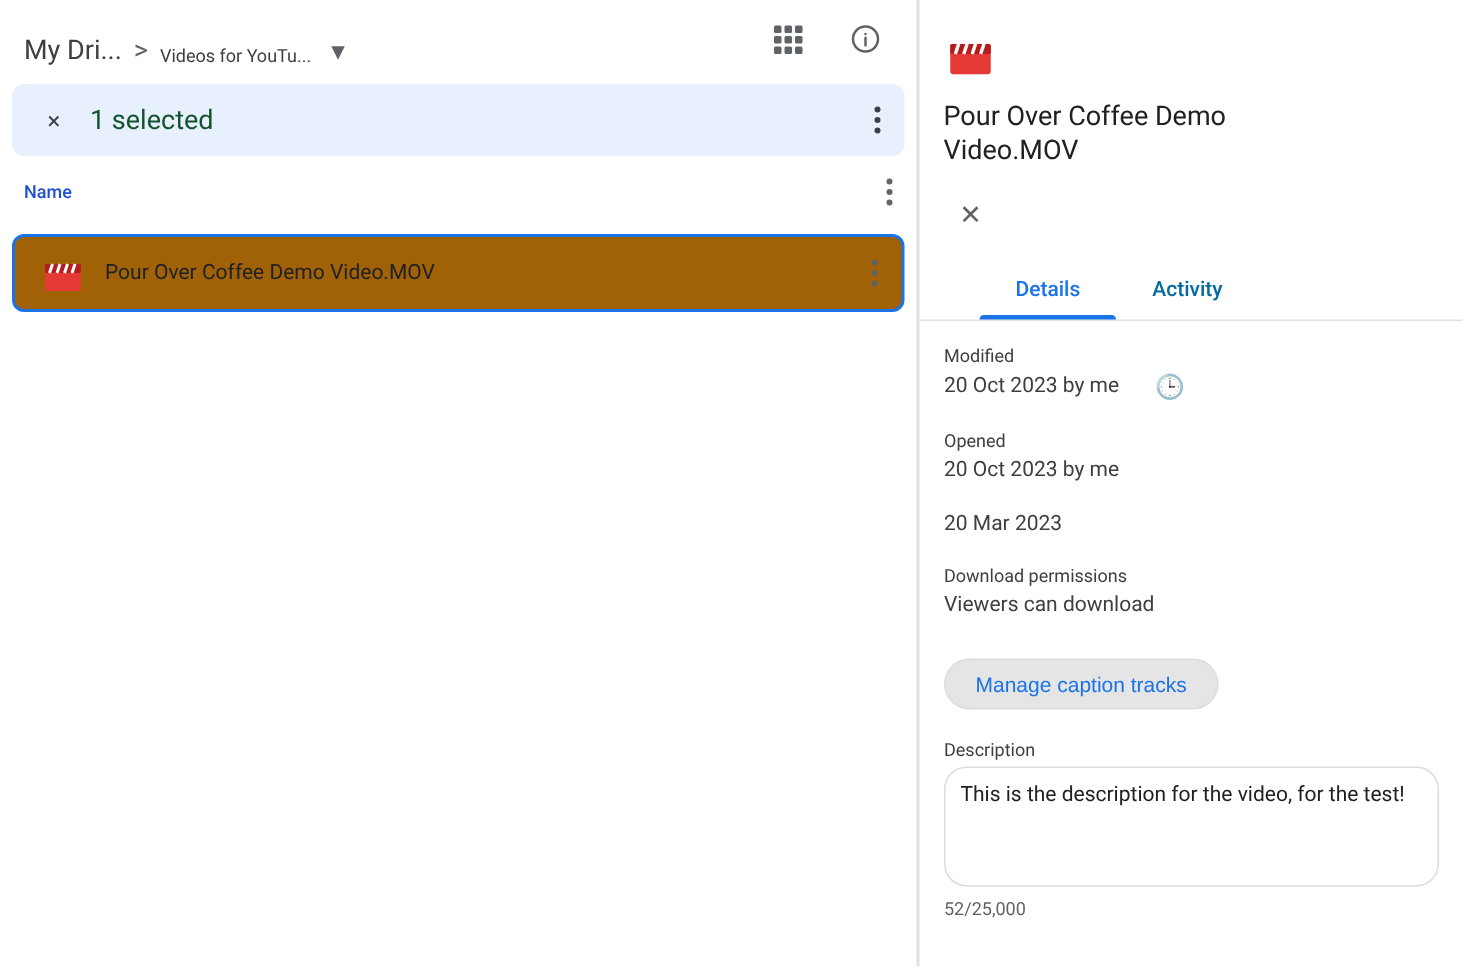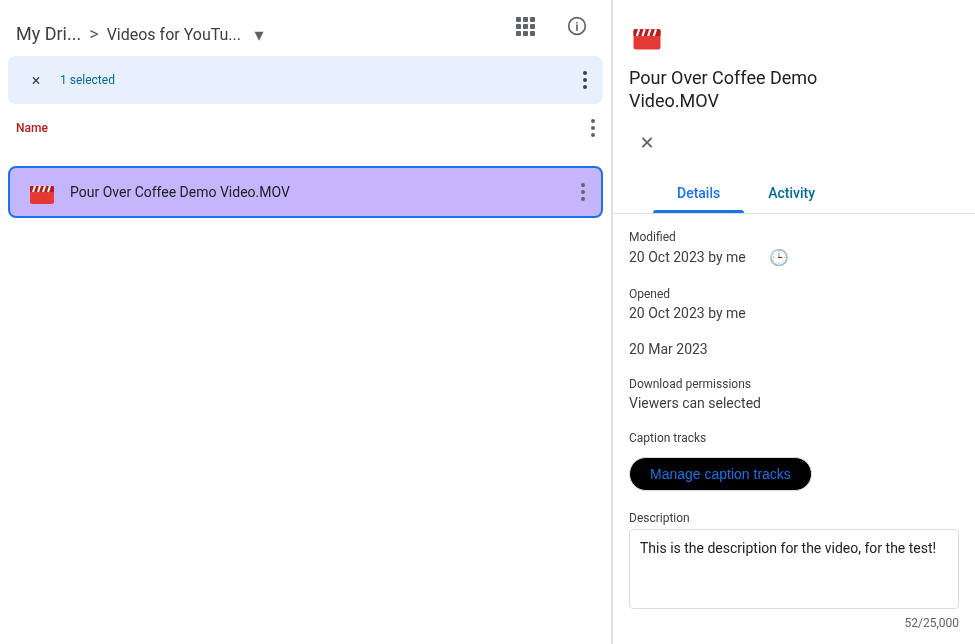--- a/index.html
+++ b/index.html
@@ -34,21 +34,21 @@
       color: #3c4043;
       font-weight: 400;
     }
 
     .breadcrumb-separator {
       color: #5f6368;
       font-size: 18px;
     }
 
     .breadcrumb-current {
-      font-size: 16px;
+      font-size: 12px;
       color: #3c4043;
       font-weight: 400;
       margin-top: 44px;
     }
 
     .breadcrumb-dropdown {
       width: 20px;
       height: 20px;
       display: flex;
       align-items: center;
@@ -92,62 +92,62 @@
       color: #3c4043;
       font-size: 16px;
       width: 24px;
       height: 24px;
       display: flex;
       align-items: center;
       justify-content: center;
     }
 
     .selection-count {
-      font-size: 12px;
-      color: #0369a1;
+      font-size: 18px;
+      color: #14532d;
       flex: 1;
     }
 
     .selection-more {
       cursor: pointer;
       color: #3c4043;
       font-size: 20px;
       display: flex;
       align-items: center;
     }
 
     .file-list-header {
       display: flex;
       align-items: center;
       padding: 8px 16px;
       height: 48px;
     }
 
     .file-list-header-name {
       font-size: 12px;
-      color: #b91c1c;
+      color: #1d4ed8;
       font-weight: 500;
       flex: 1;
     }
 
     .file-list-header-more {
       cursor: pointer;
       color: #5f6368;
       font-size: 20px;
     }
 
     .file-row {
       display: flex;
       align-items: center;
       padding: 8px 16px;
       gap: 12px;
       cursor: pointer;
       border-radius: 8px;
-      margin: 14px 8px;
-      background: #c4b5fd;
+      margin: 4px 8px;
+      background: #a16207;
       border: 2px solid #1a73e8;
     }
 
     .file-name {
       flex: 1;
       font-size: 14px;
       color: #202124;
     }
 
     .file-more {
@@ -266,44 +266,43 @@
     .manage-caption-btn {
       display: inline-flex;
       align-items: center;
       justify-content: center;
       padding: 8px 20px;
       border: 1px solid #dadce0;
       border-radius: 24px;
       font-size: 14px;
       color: #1a73e8;
       cursor: pointer;
-      background: #000000;
+      background: #e5e5e5;
       margin-top: 8px;
       font-weight: 500;
     }
 
     .description-section {
       margin-bottom: 18px;
     }
 
     .description-textarea {
       width: 100%;
       border: 1px solid #dadce0;
-      border-radius: 4px;
+      border-radius: 15px;
       padding: 10px;
       font-size: 14px;
       color: #202124;
       resize: none;
       min-height: 80px;
       font-family: inherit;
       outline: none;
     }
 
     .char-count {
-      text-align: right;
       font-size: 12px;
       color: #5f6368;
       margin-top: 4px;
     }
 
     
     .grid-icon {
       display: inline-grid;
       grid-template-columns: repeat(3, 5px);
       gap: 2px;
@@ -464,26 +463,25 @@
 
     <div class="detail-section">
       <div class="detail-value">
         <span>20 Mar 2023</span>
       </div>
     </div>
 
     <div class="detail-section">
       <div class="detail-label">Download permissions</div>
       <div class="detail-value">
-        <span>Viewers can selected</span>
+        <span>Viewers can download</span>
       </div>
     </div>
 
     <div class="caption-section">
-      <div class="detail-label">Caption tracks</div>
       <button class="manage-caption-btn">Manage caption tracks</button>
     </div>
 
     <div class="description-section">
       <div class="detail-label">Description</div>
       <textarea class="description-textarea" style="">This is the description for the video, for the test!</textarea>
       <div class="char-count">52/25,000</div>
     </div>
 
   </div>

